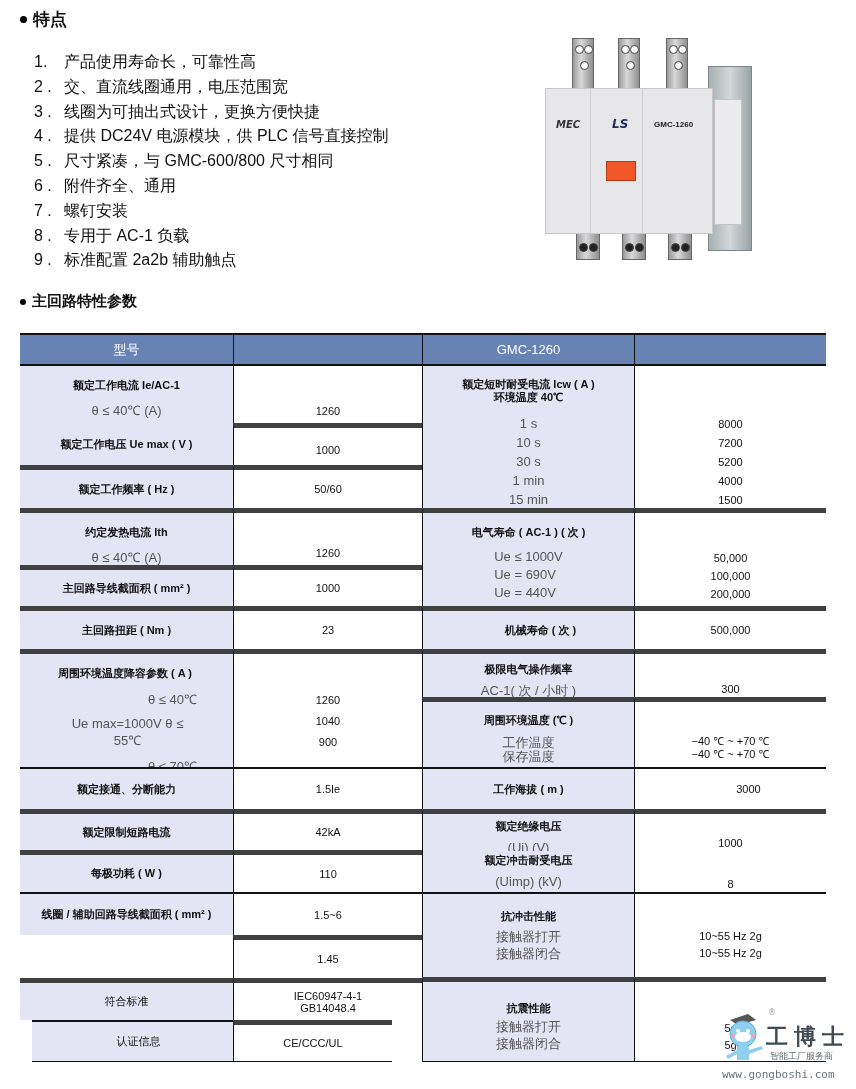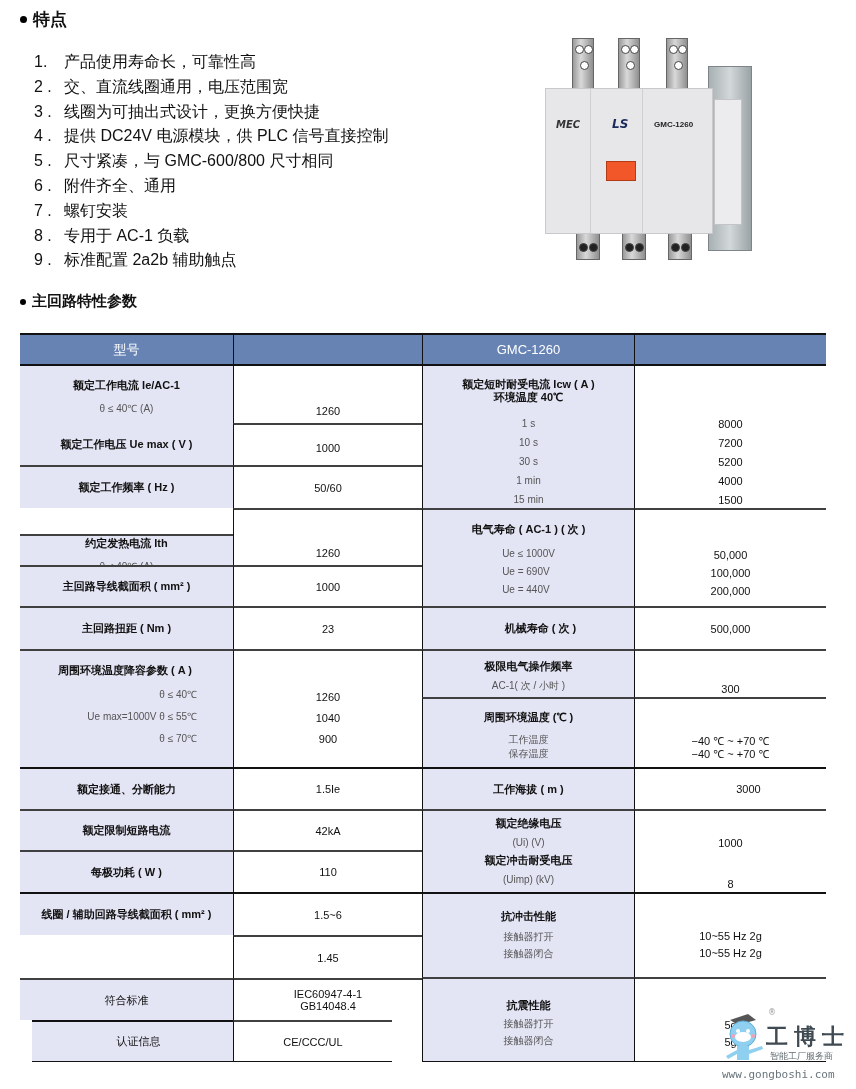--- a/index.html
+++ b/index.html
@@ -29,26 +29,26 @@
   .indicator { position: absolute; left: 60px; top: 72px; width: 30px; height: 20px; background: #f2572a; border: 1px solid #b43a16; }
 
   
   .spec-table { position: absolute; left: 20px; top: 333px; width: 806px; }
   .row { position: absolute; left: 0; width: 806px; }
   .cell { position: absolute; top: 0; bottom: 0; display: flex; flex-direction: column; justify-content: center; align-items: center; font-size: 11px; font-family: "Liberation Sans", sans-serif; text-align: center; }
   .lbl { background: #e3e4f4; }
   .val { background: #ffffff; }
   .hdr { background: #6683b4; color: #fff; font-size: 13px; border-top: 2px solid #111; border-bottom: 2px solid #111; }
   .b-l { border-left: 1px solid #111; }
-  .b-t { border-top: 2px solid #404040; }
+  .b-t { border-top: 5px solid #404040; }
   .b-b { border-bottom: 1px solid #111; }
   .b-tt { border-top: 2px solid #111; }
   .bold { font-weight: bold; }
   .light { color: #555; }
-  .sub { font-size: 10px; }
+  .sub { font-size: 13px; }
 
   
   .watermark { position: absolute; left: 722px; top: 1000px; width: 134px; height: 89px; }
   .wm-face { position: absolute; left: 0; top: 12px; width: 46px; height: 50px; }
   .wm-text { position: absolute; left: 44px; top: 22px; font-size: 22px; font-weight: bold; color: #3f4a52; letter-spacing: 6px; font-family: "DejaVu Serif", serif; }
   .wm-sub { position: absolute; left: 48px; top: 50px; font-size: 9px; color: #606a70; white-space: nowrap; }
   .wm-url { position: absolute; left: 0; top: 68px; font-size: 11px; color: #69747a; white-space: nowrap; font-family: "DejaVu Sans Mono", monospace; }
   .wm-reg { position: absolute; left: 46px; top: 8px; font-size: 8px; color: #999; }
 </style>
 </head>
@@ -168,21 +168,21 @@
     <div class="cell val b-l b-t" style="left:213px;width:189px;padding-top:6px;">1000</div>
   </div>
   <div class="row" style="top:132px;height:43px;">
     <div class="cell lbl b-t" style="left:0;width:213px;">
         <div class="bold">额定工作频率 ( Hz )</div>
       </div>
     <div class="cell val b-l b-t" style="left:213px;width:189px;">50/60</div>
   </div>
 
   <div class="row" style="top:175px;height:57px;">
-    <div class="cell lbl b-t" style="left:0;width:213px;justify-content:flex-start;margin-top:26px;">
+    <div class="cell lbl b-t" style="left:0;width:213px;justify-content:flex-start;padding-top:12px;">
       <div class="bold">约定发热电流 Ith</div>
       <div class="light sub" style="margin-top:8px;">θ ≤ 40℃ (A)</div>
     </div>
     <div class="cell val b-l b-t" style="left:213px;width:189px;justify-content:flex-end;padding-bottom:6px;">1260</div>
   </div>
   <div class="row" style="top:232px;height:41px;">
     <div class="cell lbl b-t" style="left:0;width:213px;">
         <div class="bold">主回路导线截面积 ( mm² )</div>
       </div>
     <div class="cell val b-l b-t" style="left:213px;width:189px;">1000</div>

